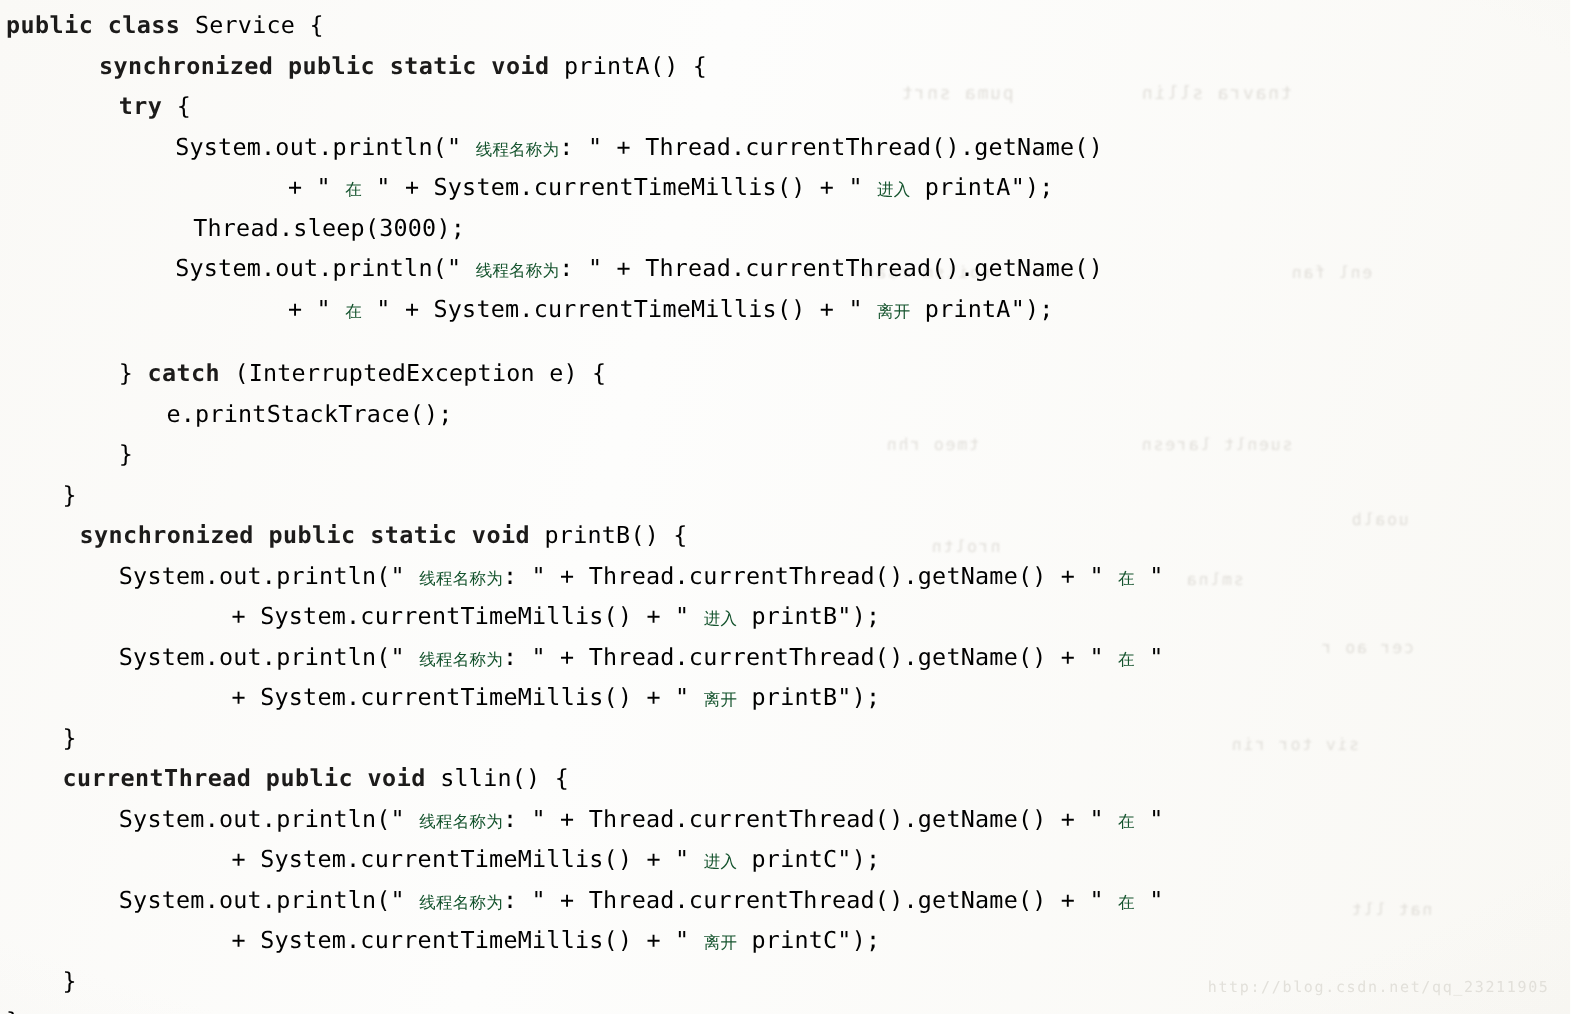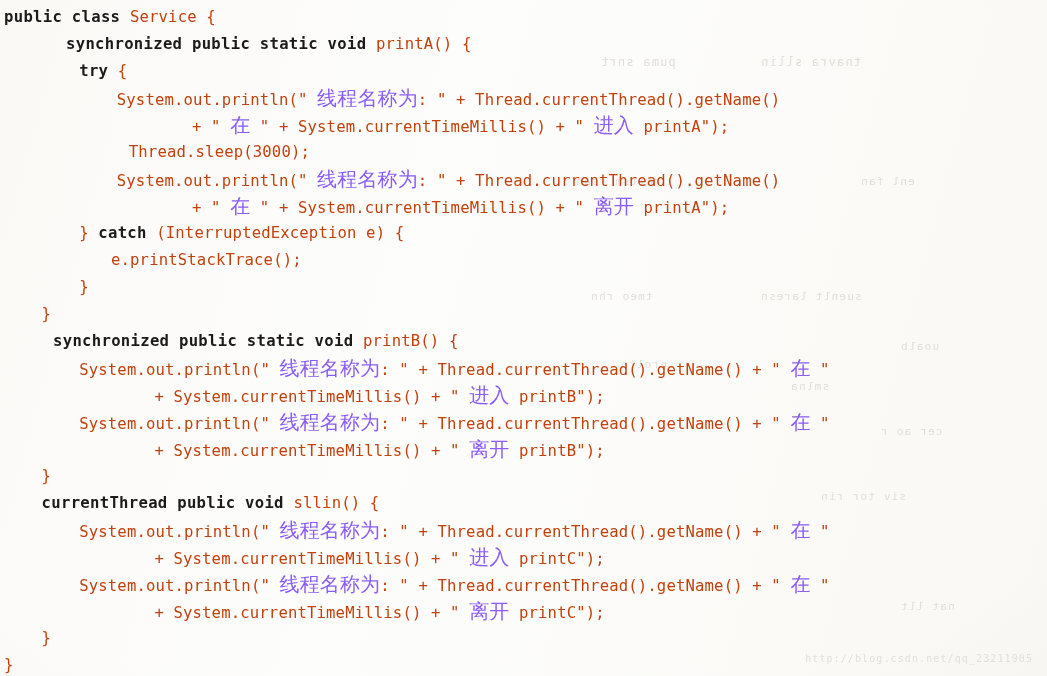--- a/index.html
+++ b/index.html
@@ -57,26 +57,26 @@
     letter-spacing: 0.15px;
     padding-left: 4px;
   }
   
   .kw {
     font-weight: bold;
     color: #1c1b1a;
     letter-spacing: 0.3px;
   }
   .pl {
-    color: #c2410c;
+    color: #000000;
   }
   .cjk {
     font-family: "DejaVu Sans", "Liberation Sans", sans-serif;
-    font-size: 20px;
-    color: #8b5cf6;
+    font-size: 11px;
+    color: #14532d;
   }
 
   #watermark {
     position: absolute;
     right: 14px;
     bottom: 12px;
     font-family: "DejaVu Sans Mono", "Liberation Mono", monospace;
     font-size: 10px;
     letter-spacing: 1.1px;
     color: #e2e0da;
@@ -108,21 +108,21 @@
 
   <div id="code-block">
       <div class="code-line" style="padding-left: 4px;"><span class="kw">public class </span><span class="pl">Service {</span></div>
       <div class="code-line" style="padding-left: 66px;"><span class="kw">synchronized public static void </span><span class="pl">printA() {</span></div>
       <div class="code-line" style="padding-left: 79.2px;"><span class="kw">try</span><span class="pl"> {</span></div>
       <div class="code-line" style="padding-left: 116.8px;"><span class="pl">System.out.println(" </span><span class="cjk">线程名称为</span><span class="pl">: " + Thread.currentThread().getName()</span></div>
       <div class="code-line" style="padding-left: 192px;"><span class="pl">+ " </span><span class="cjk">在</span><span class="pl"> " + System.currentTimeMillis() + " </span><span class="cjk">进入</span><span class="pl"> printA");</span></div>
       <div class="code-line" style="padding-left: 116.8px; margin-left: 12px;"><span class="pl">Thread.sleep(3000);</span></div>
       <div class="code-line" style="padding-left: 116.8px;"><span class="pl">System.out.println(" </span><span class="cjk">线程名称为</span><span class="pl">: " + Thread.currentThread().getName()</span></div>
       <div class="code-line" style="padding-left: 192px;"><span class="pl">+ " </span><span class="cjk">在</span><span class="pl"> " + System.currentTimeMillis() + " </span><span class="cjk">离开</span><span class="pl"> printA");</span></div>
-      <div class="code-line" style="padding-left: 79.2px;"><span class="pl">} </span><span class="kw">catch</span><span class="pl"> (InterruptedException e) {</span></div>
+      <div class="code-line" style="padding-left: 79.2px; margin-top: 16px;"><span class="pl">} </span><span class="kw">catch</span><span class="pl"> (InterruptedException e) {</span></div>
       <div class="code-line" style="padding-left: 111px;"><span class="pl">e.printStackTrace();</span></div>
       <div class="code-line" style="padding-left: 79.2px;"><span class="pl">}</span></div>
       <div class="code-line" style="padding-left: 41.6px;"><span class="pl">}</span></div>
       <div class="code-line" style="padding-left: 53px;"><span class="kw">synchronized public static void </span><span class="pl">printB() {</span></div>
       <div class="code-line" style="padding-left: 79.2px;"><span class="pl">System.out.println(" </span><span class="cjk">线程名称为</span><span class="pl">: " + Thread.currentThread().getName() + " </span><span class="cjk">在</span><span class="pl"> "</span></div>
       <div class="code-line" style="padding-left: 154.4px;"><span class="pl">+ System.currentTimeMillis() + " </span><span class="cjk">进入</span><span class="pl"> printB");</span></div>
       <div class="code-line" style="padding-left: 79.2px;"><span class="pl">System.out.println(" </span><span class="cjk">线程名称为</span><span class="pl">: " + Thread.currentThread().getName() + " </span><span class="cjk">在</span><span class="pl"> "</span></div>
       <div class="code-line" style="padding-left: 154.4px;"><span class="pl">+ System.currentTimeMillis() + " </span><span class="cjk">离开</span><span class="pl"> printB");</span></div>
       <div class="code-line" style="padding-left: 41.6px;"><span class="pl">}</span></div>
       <div class="code-line" style="padding-left: 41.6px;"><span class="kw">currentThread public void </span><span class="pl">sllin() {</span></div>

